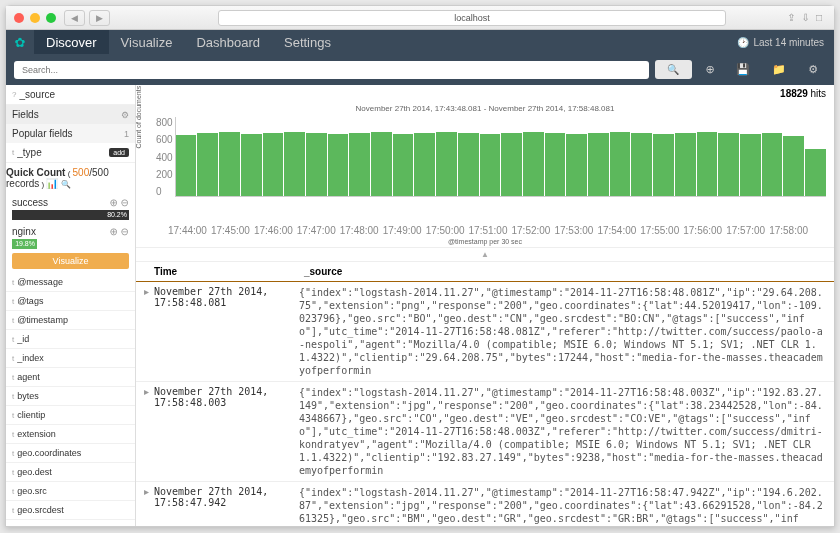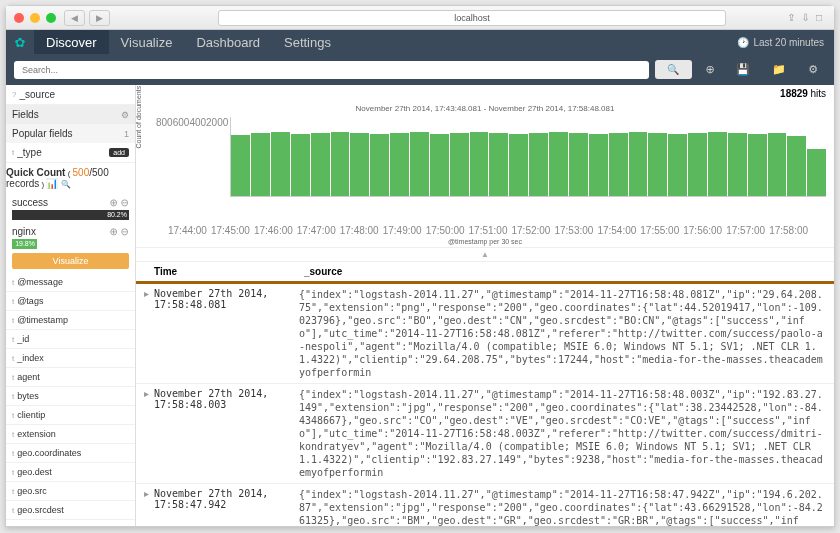--- a/index.html
+++ b/index.html
@@ -40,29 +40,29 @@
 .prog .pc{position:absolute;right:2px;color:#fff;font-size:7px;top:1px}
 .prog2{margin:2px 6px;height:10px;background:#5cb85c;width:25px;position:relative}
 .prog2 .pc{position:absolute;right:2px;color:#fff;font-size:7px;top:1px}
 .vbtn{background:#f0ad4e;color:#fff;text-align:center;padding:3px;margin:4px 6px;font-size:9px;cursor:pointer;border-radius:2px}
 .content{flex:1;display:flex;flex-direction:column;overflow:hidden}
 .hits{text-align:right;padding:3px 8px;font-size:9px}
 .hits b{font-weight:bold}
 .tr{text-align:center;font-size:8px;color:#666;padding:2px}
 .chart{height:110px;display:flex;padding:2px 8px 2px 20px;position:relative}
 .yl{position:absolute;left:2px;top:30px;transform:rotate(-90deg);transform-origin:left;font-size:7px;color:#666;white-space:nowrap}
-.yax{display:flex;justify-content:space-between;font-size:6px;color:#888;padding-right:2px;height:80px}
+.yax{display:flex;flex-direction:column;justify-content:space-between;font-size:6px;color:#888;padding-right:2px;height:80px}
 .bars{flex:1;display:flex;align-items:flex-end;gap:1px;height:80px;border-bottom:1px solid #ccc;border-left:1px solid #ccc}
 .bar{flex:1;background:#5cb85c}
 .xax{display:flex;padding:0 24px 0 30px;font-size:6px;color:#888}
 .xax span{flex:1;text-align:center}
 .xl{text-align:center;font-size:7px;color:#666;padding:2px}
 .sep{text-align:center;color:#aaa;padding:2px;border-top:1px solid #eee;border-bottom:1px solid #eee;font-size:8px}
 .tbl{flex:1;overflow:auto}
-.th{display:flex;padding:4px 8px;border-bottom:3px solid #a16207;font-size:9px;font-weight:bold}
+.th{display:flex;padding:4px 8px;border-bottom:1px solid #a16207;font-size:9px;font-weight:bold}
 .th .c1{width:150px}
 .tr2{display:flex;padding:4px 8px;border-bottom:1px solid #eee;font-size:8px}
 .tr2 .ar{width:10px;color:#999}
 .tr2 .c1{width:145px;font-family:monospace;color:#333}
 .tr2 .c2{flex:1;font-family:monospace;color:#555;word-break:break-all;line-height:1.3}
 </style>
 </head>
 <body>
 
 <div class="mac">
@@ -88,21 +88,21 @@
       <div class="logo">✿</div>
       <div class="tabs" id="navtabs">
           <div class="tab act">Discover</div>
           <div class="tab">Visualize</div>
           <div class="tab">Dashboard</div>
           <div class="tab">Settings</div>
         </div>
       <div class="spc"></div>
       <div class="tm">
         <span>🕑</span>
-        <span>Last 20 minutes</span>
+        <span>Last 14 minutes</span>
       </div>
     </div>
     <div class="sbar">
       <input class="sinp" placeholder="Search..." style="">
       <button class="sbtn">🔍</button>
       <span class="ticn">⊕</span>
       <span class="ticn">💾</span>
       <span class="ticn">📁</span>
       <span class="ticn">⚙</span>
     </div>

